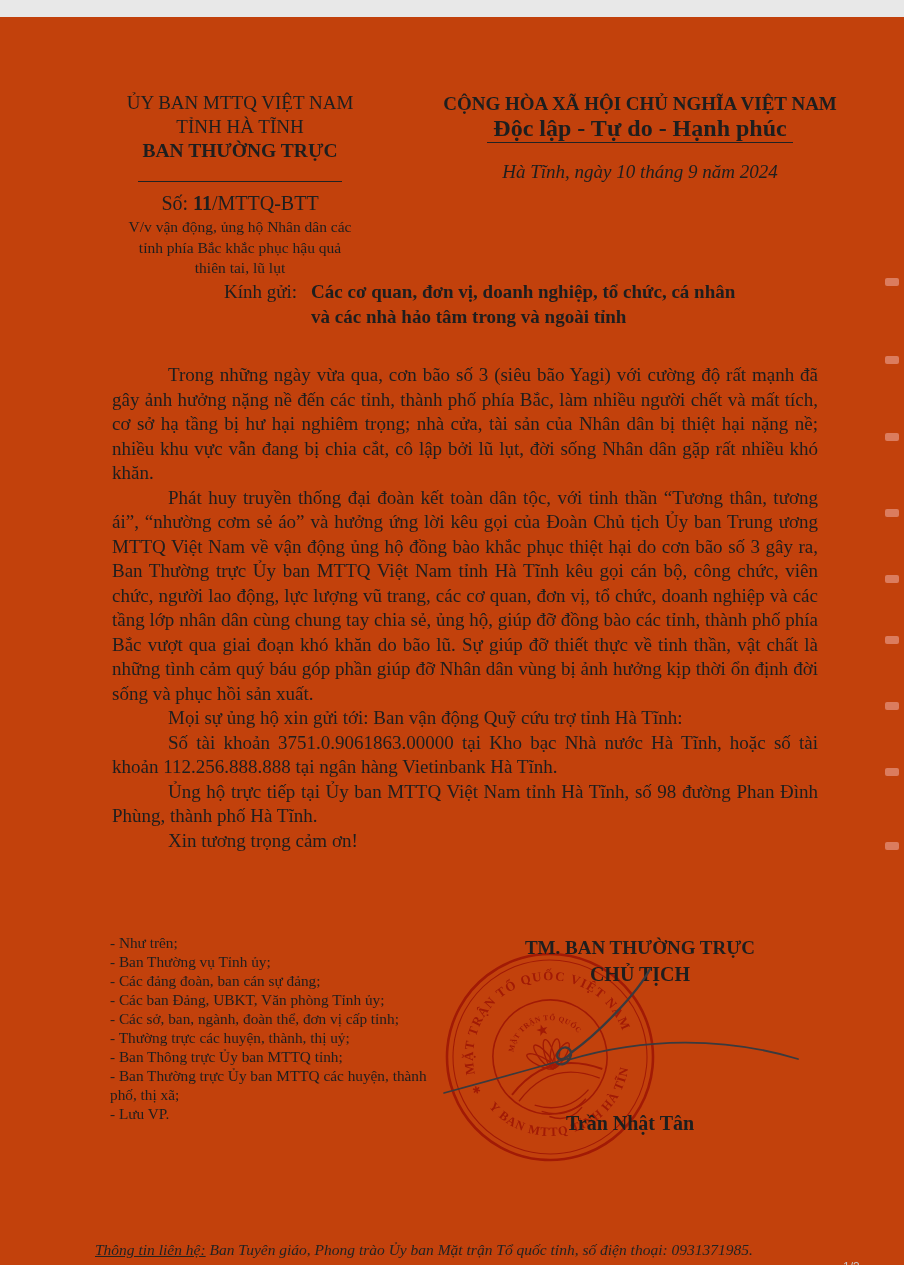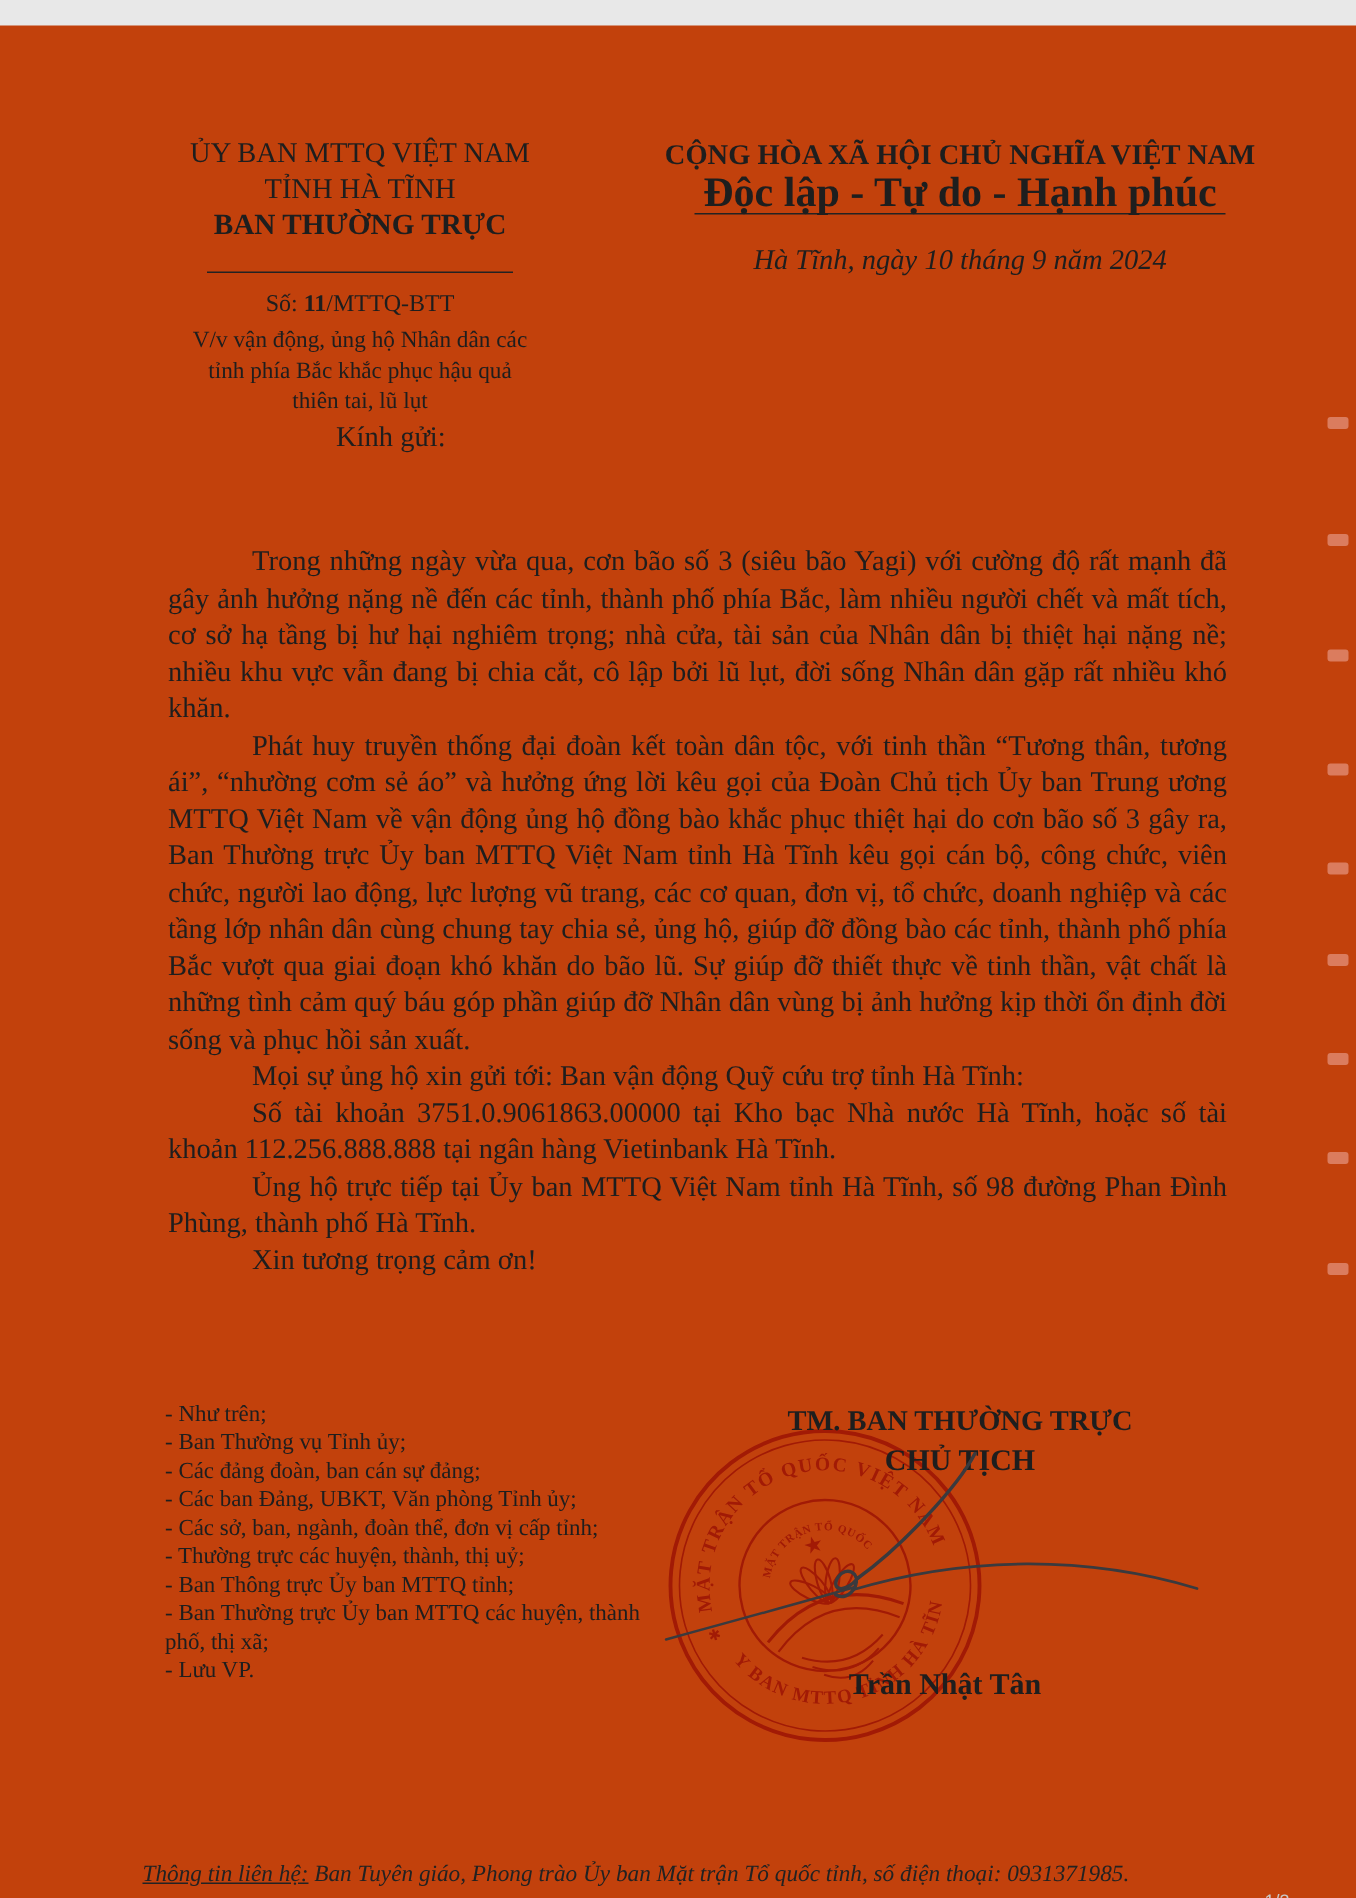--- a/index.html
+++ b/index.html
@@ -9,25 +9,25 @@
     margin:17px auto;
     background:#c2410c;
     font-family:"Liberation Serif","DejaVu Serif",serif;
     color:#1e1e1e;
     overflow:hidden;
   }
   .abs{position:absolute;}
   .center{text-align:center;}
   .header-left{top:74px;left:90px;width:300px;line-height:24px;font-size:19px;}
   .header-left .org3{font-weight:bold;font-size:19.5px;display:inline-block;border-bottom:1.6px solid #222;padding:0 4px 18px 4px;}
-  .doc-number{margin-top:9px;font-size:16px;}
+  .doc-number{margin-top:9px;font-size:20px;}
   .doc-subject{margin-top:2px;font-size:15.5px;line-height:20.5px;}
   .header-right{top:74px;left:415px;width:450px;line-height:25px;}
   .header-right .nat1{font-weight:bold;font-size:19px;}
-  .header-right .nat2{font-weight:bold;font-size:28px;display:inline-block;border-bottom:1.7px solid #222;padding:0 6px 1px 6px;}
+  .header-right .nat2{font-weight:bold;font-size:24px;display:inline-block;border-bottom:1.7px solid #222;padding:0 6px 1px 6px;}
   .header-right .date{margin-top:16px;font-style:italic;font-size:19px;}
   .recipient{top:262px;left:224px;width:560px;font-size:19px;line-height:25px;display:flex;}
   .recipient .label{margin-right:14px;white-space:nowrap;}
   .recipient .to{font-weight:bold;}
   .body-text{top:346px;left:112px;width:706px;font-size:19px;line-height:24.5px;text-align:justify;}
   .body-text p{margin:0;text-indent:56px;}
   .noi-nhan{top:916px;left:110px;width:332px;}
   .noi-nhan .nn-label{font-weight:bold;font-style:italic;font-size:16.5px;margin-bottom:7px;}
   .noi-nhan .nn-item{font-size:15.3px;line-height:19px;}
   .sig-block{top:918px;left:455px;width:370px;z-index:4;}
@@ -59,20 +59,24 @@
   </div>
 
   <div class="abs header-right center">
     <div class="nat1">CỘNG HÒA XÃ HỘI CHỦ NGHĨA VIỆT NAM</div>
     <div><span class="nat2">Độc lập - Tự do - Hạnh phúc</span></div>
     <div class="date">Hà Tĩnh, ngày 10 tháng 9 năm 2024</div>
   </div>
 
   <div class="abs recipient">
     <div class="label">Kính gửi:</div>
+    <div class="to">
+      <div>Các cơ quan, đơn vị, doanh nghiệp, tổ chức, cá nhân</div>
+      <div>và các nhà hảo tâm trong và ngoài tỉnh</div>
+    </div>
   </div>
 
   <div class="abs body-text">
     <p>Trong những ngày vừa qua, cơn bão số 3 (siêu bão Yagi) với cường độ rất mạnh đã gây ảnh hưởng nặng nề đến các tỉnh, thành phố phía Bắc, làm nhiều người chết và mất tích, cơ sở hạ tầng bị hư hại nghiêm trọng; nhà cửa, tài sản của Nhân dân bị thiệt hại nặng nề; nhiều khu vực vẫn đang bị chia cắt, cô lập bởi lũ lụt, đời sống Nhân dân gặp rất nhiều khó khăn.</p>
     <p>Phát huy truyền thống đại đoàn kết toàn dân tộc, với tinh thần “Tương thân, tương ái”, “nhường cơm sẻ áo” và hưởng ứng lời kêu gọi của Đoàn Chủ tịch Ủy ban Trung ương MTTQ Việt Nam về vận động ủng hộ đồng bào khắc phục thiệt hại do cơn bão số 3 gây ra, Ban Thường trực Ủy ban MTTQ Việt Nam tỉnh Hà Tĩnh kêu gọi cán bộ, công chức, viên chức, người lao động, lực lượng vũ trang, các cơ quan, đơn vị, tổ chức, doanh nghiệp và các tầng lớp nhân dân cùng chung tay chia sẻ, ủng hộ, giúp đỡ đồng bào các tỉnh, thành phố phía Bắc vượt qua giai đoạn khó khăn do bão lũ. Sự giúp đỡ thiết thực về tinh thần, vật chất là những tình cảm quý báu góp phần giúp đỡ Nhân dân vùng bị ảnh hưởng kịp thời ổn định đời sống và phục hồi sản xuất.</p>
     <p>Mọi sự ủng hộ xin gửi tới: Ban vận động Quỹ cứu trợ tỉnh Hà Tĩnh:</p>
     <p>Số tài khoản 3751.0.9061863.00000 tại Kho bạc Nhà nước Hà Tĩnh, hoặc số tài khoản 112.256.888.888 tại ngân hàng Vietinbank Hà Tĩnh.</p>
     <p>Ủng hộ trực tiếp tại Ủy ban MTTQ Việt Nam tỉnh Hà Tĩnh, số 98 đường Phan Đình Phùng, thành phố Hà Tĩnh.</p>
     <p>Xin tương trọng cảm ơn!</p>
   </div>

